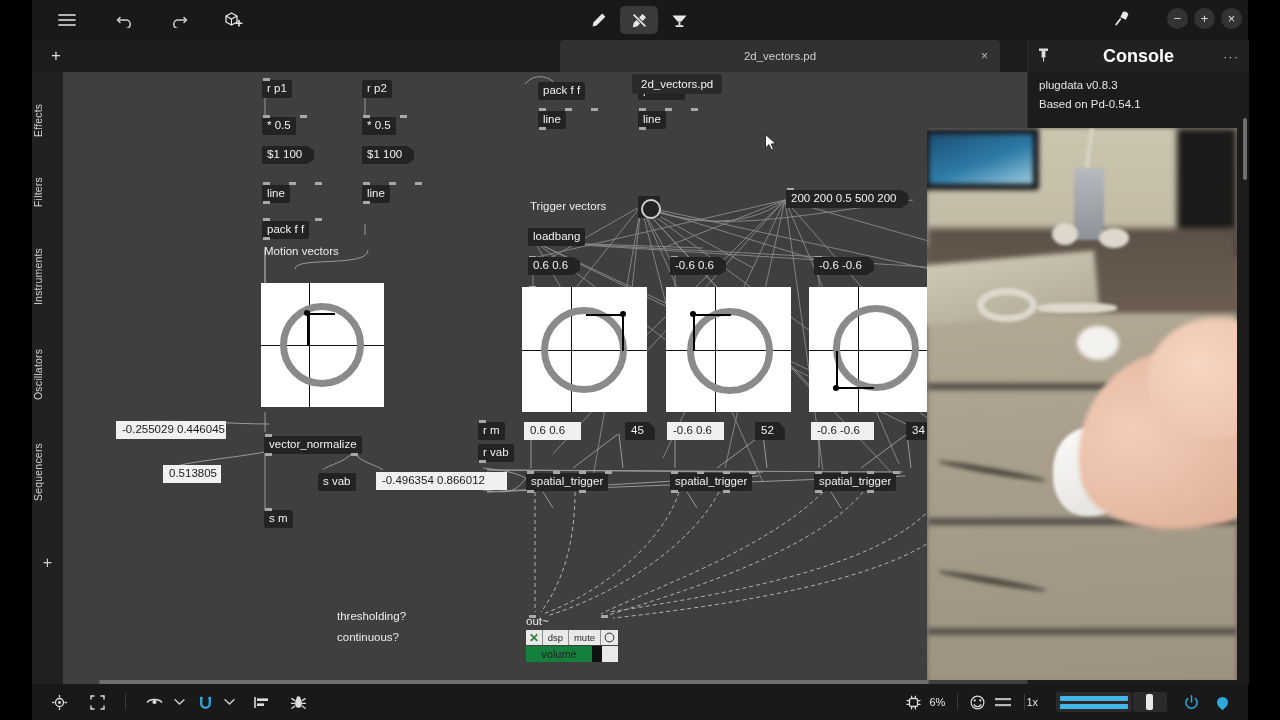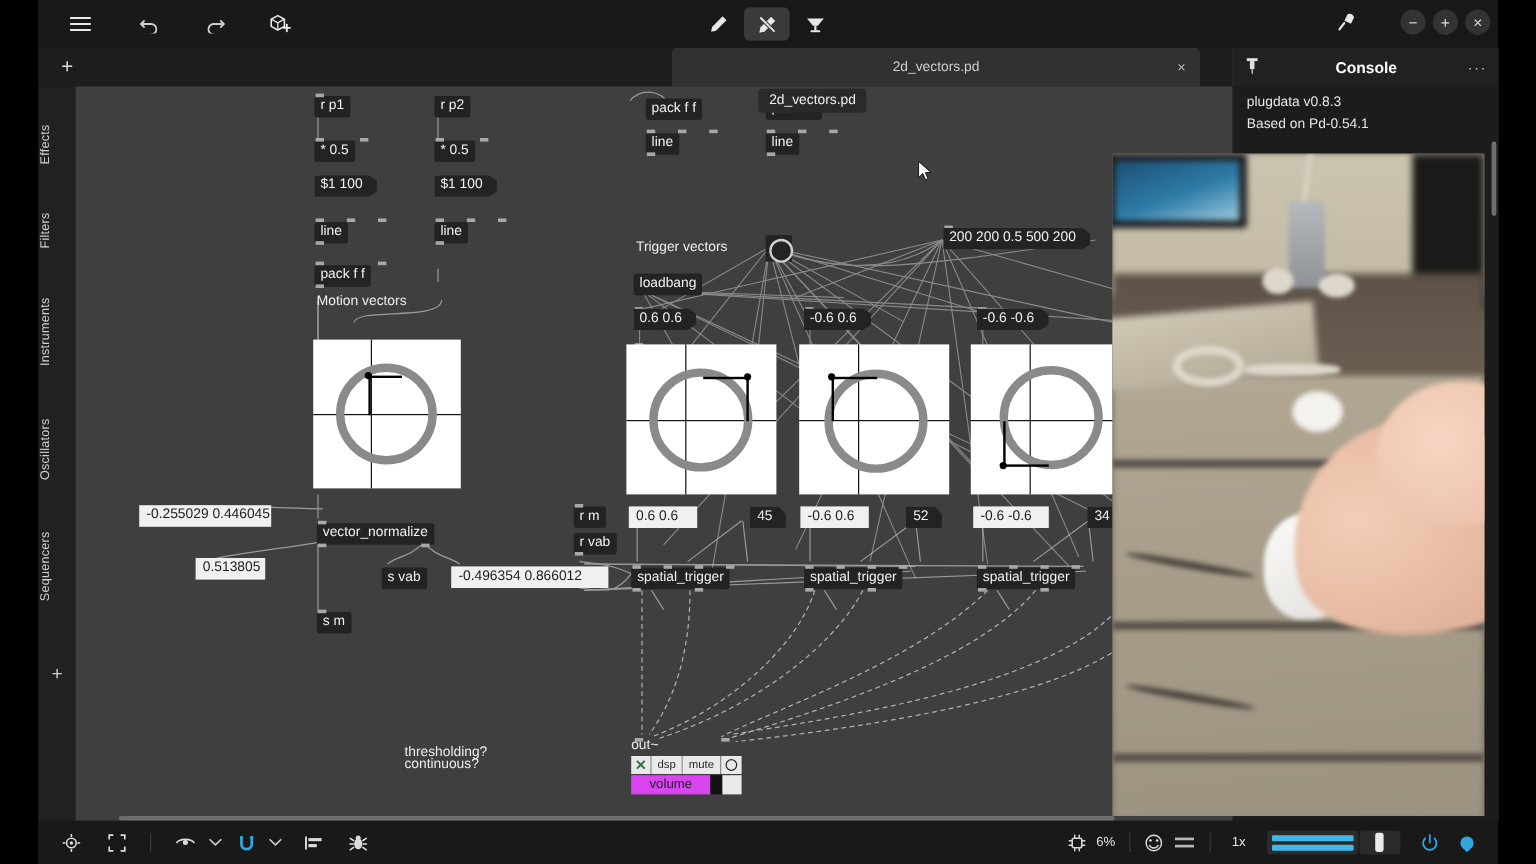--- a/index.html
+++ b/index.html
@@ -72,36 +72,36 @@
   svg.wires { position:absolute; left:0; top:0; width:1185px; height:612px;
               pointer-events:none; overflow:visible; }
 
   
   .outw { position:absolute; }
   .outw .row1 { display:flex; align-items:stretch; height:15px; }
   .outw .cell { background:#e9e9e9; color:#2a2a2a; font-size:9.5px; display:flex;
                 align-items:center; justify-content:center; border-right:1px solid #8d8d8d; }
   .outw .xcell { width:17px; color:#2e7d32; font-size:12px; font-weight:bold; }
   .outw .row2 { display:flex; height:16px; margin-top:1px; }
-  .outw .vol { flex:1; background:#d946ef; color:#1f1f1f; font-size:11px; display:flex;
+  .outw .vol { flex:1; background:#15803d; color:#1f1f1f; font-size:11px; display:flex;
                align-items:center; justify-content:center; }
   .outw .knob { width:10px; background:#111; }
   .outw .knob2 { width:16px; background:#e9e9e9; }
 
   
   .tooltip { position:absolute; background:#2a2a2a; color:#f0f0f0; font-size:11.5px;
              padding:4px 9px; border-radius:3px; white-space:nowrap; }
 
   
   .console { position:absolute; right:0; top:40px; width:221px; height:644px; background:#212121;
              border-left:1px solid #2c2c2c; }
   .console-hdr { position:absolute; left:0; top:0; width:221px; height:32px; background:#212121;
                  display:flex; align-items:center; }
   .console-hdr .pin { position:absolute; left:10px; color:#e0e0e0; font-size:12px; }
-  .console-hdr .ttl { width:221px; text-align:center; color:#ffffff; font-size:13px; font-weight:bold; }
+  .console-hdr .ttl { width:221px; text-align:center; color:#ffffff; font-size:18px; font-weight:bold; }
   .console-hdr .dots { position:absolute; right:10px; color:#bdbdbd; font-size:13px; letter-spacing:1px;}
   .console-body { position:absolute; left:0; top:32px; width:221px; height:612px; background:#1c1c1c; }
   .c-line { color:#e6e6e6; font-size:11.5px; padding:7px 10px 0 11px; }
 
   
   .video { position:absolute; left:895px; top:128px; width:310px; height:552px; overflow:hidden;
            background:#6a6258; }
   .video .scr { position:absolute; left:-4px; top:0; width:116px; height:62px;
                 background:linear-gradient(160deg,#1d4f74,#2d7ca8 55%,#9fcbdd);
                 filter:blur(2.6px); border:6px solid #16161a; border-radius:3px;}
@@ -440,21 +440,21 @@
 
       <div class="bang" style="left:575px;top:124px"></div>
 
       <div class="msg" style="left:723px;top:118px">200 200 0.5 500 200</div>
       <div class="msg" style="left:465px;top:185px">0.6 0.6</div>
       <div class="msg" style="left:607px;top:185px">-0.6 0.6</div>
       <div class="msg" style="left:751px;top:185px">-0.6 -0.6</div>
 
       <div class="cmt" style="left:201px;top:173px">Motion vectors</div>
       <div class="cmt" style="left:467px;top:128px">Trigger vectors</div>
-      <div class="cmt" style="left:274px;top:549px">thresholding?</div>
+      <div class="cmt" style="left:274px;top:538px">thresholding?</div>
       <div class="cmt" style="left:274px;top:559px">continuous?</div>
 
       <div class="graph" style="left:198px;top:211px;width:123px;height:124px">
         <div class="ax-h" style="top:62px"></div>
         <div class="ax-v" style="left:48px"></div>
         <div class="ring" style="left:19px;top:20px;width:84px;height:84px"></div>
         <div class="lnk" style="left:46px;top:30px;width:28px;height:2px"></div>
         <div class="lnk" style="left:46px;top:30px;width:2px;height:33px"></div>
         <div class="dot" style="left:43px;top:27px"></div>
       </div>
@@ -663,21 +663,21 @@
           <path d="M3.8 9.2 a4 4 0 0 0 7.4 0" fill="none" stroke="#dcdcdc" stroke-width="1.2"></path>
         </svg>
     </div>
     <div class="st-icon" style="margin-left:10px">
       <svg width="16" height="11" viewBox="0 0 16 11">
           <rect x="0" y="1" width="16" height="2.2" fill="#b9b9b9"></rect>
           <rect x="0" y="7" width="16" height="2.2" fill="#b9b9b9"></rect>
         </svg>
     </div>
     <div class="st-sep" style="margin-left:13px"></div>
-    <span class="st-txt" style="margin-left:17px">1x</span>
+    <span class="st-txt" style="margin-left:1px">1x</span>
     <div class="meter" style="margin-left:18px">
       <div class="bar"></div>
       <div class="bar"></div>
     </div>
     <div class="volknob" style="margin-left:1px"></div>
     <div class="st-icon" style="margin-left:17px">
       <svg width="15" height="15" viewBox="0 0 15 15">
           <path d="M3.6 3.6 a5.6 5.6 0 1 0 7.8 0" fill="none" stroke="#2fa8dd" stroke-width="1.5" stroke-linecap="round"></path>
           <line x1="7.5" y1="0.8" x2="7.5" y2="7" stroke="#2fa8dd" stroke-width="1.5" stroke-linecap="round"></line>
         </svg>

